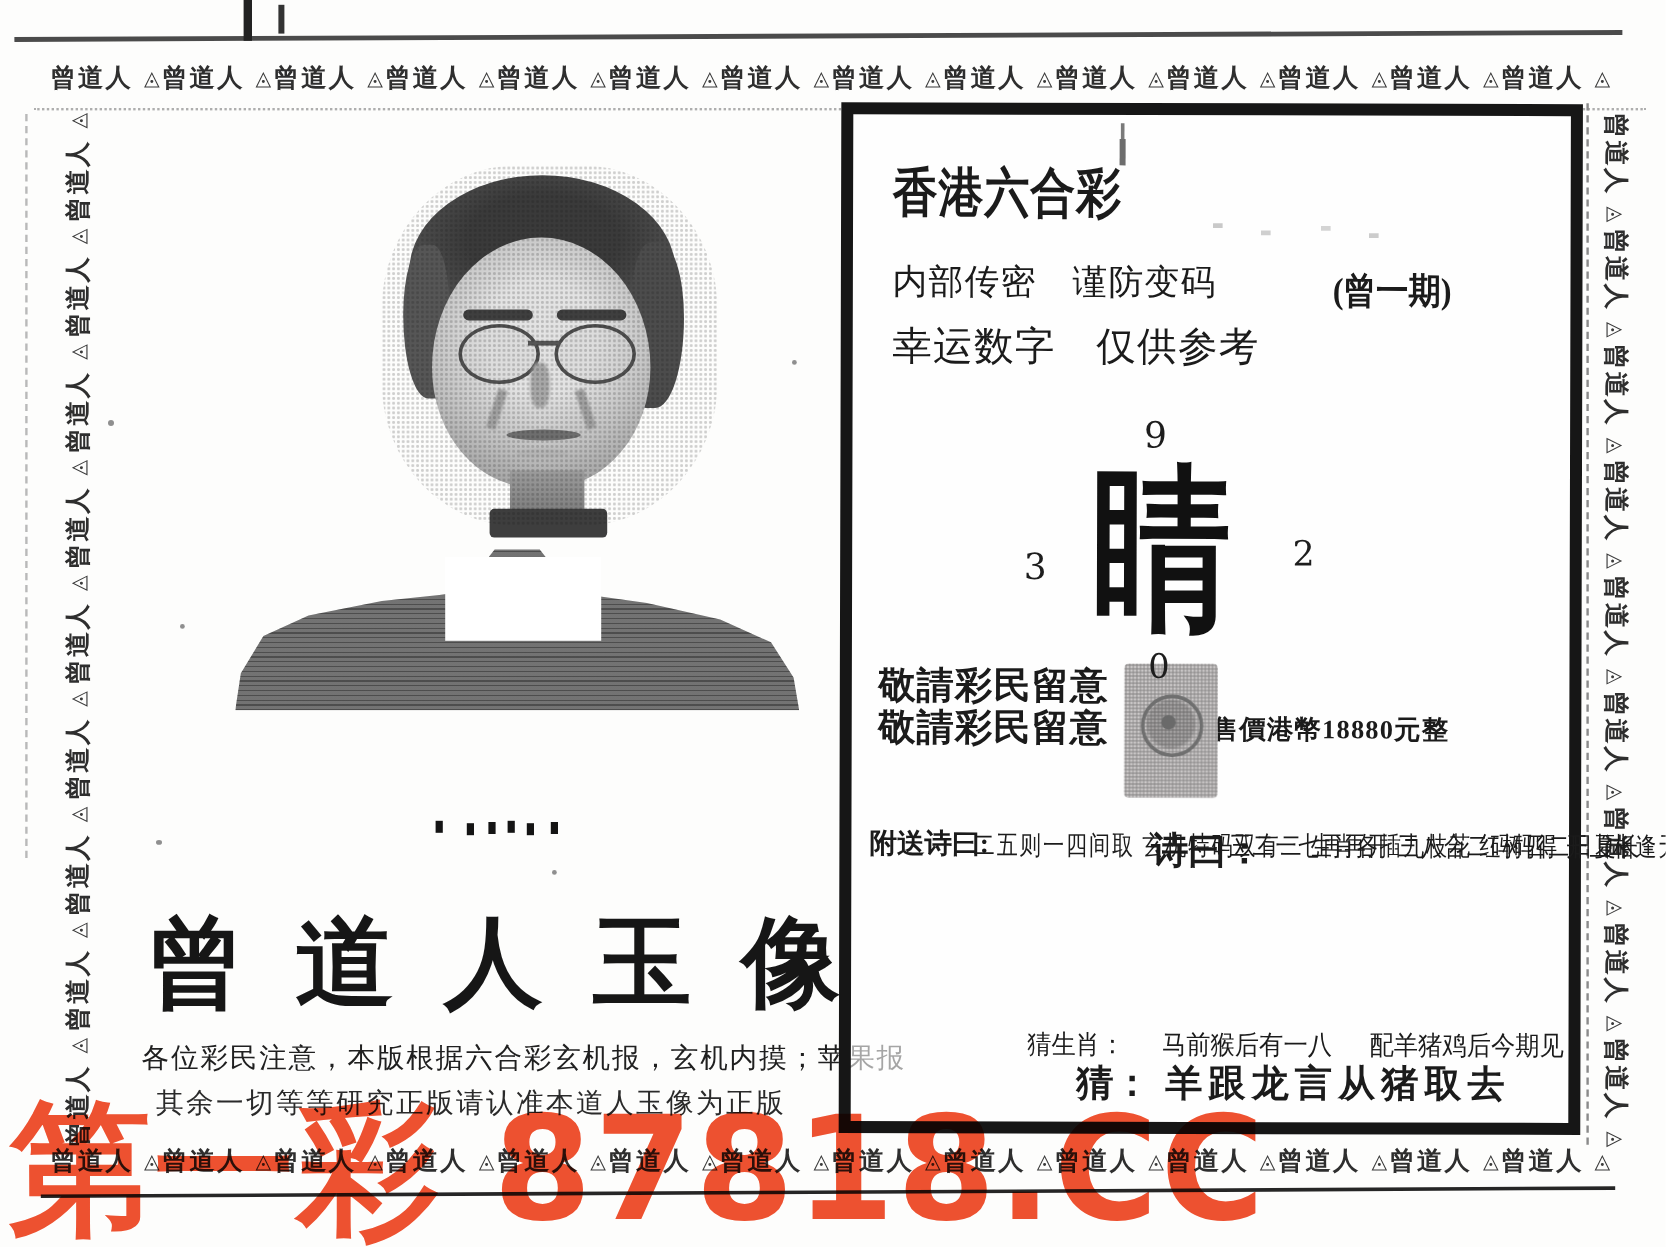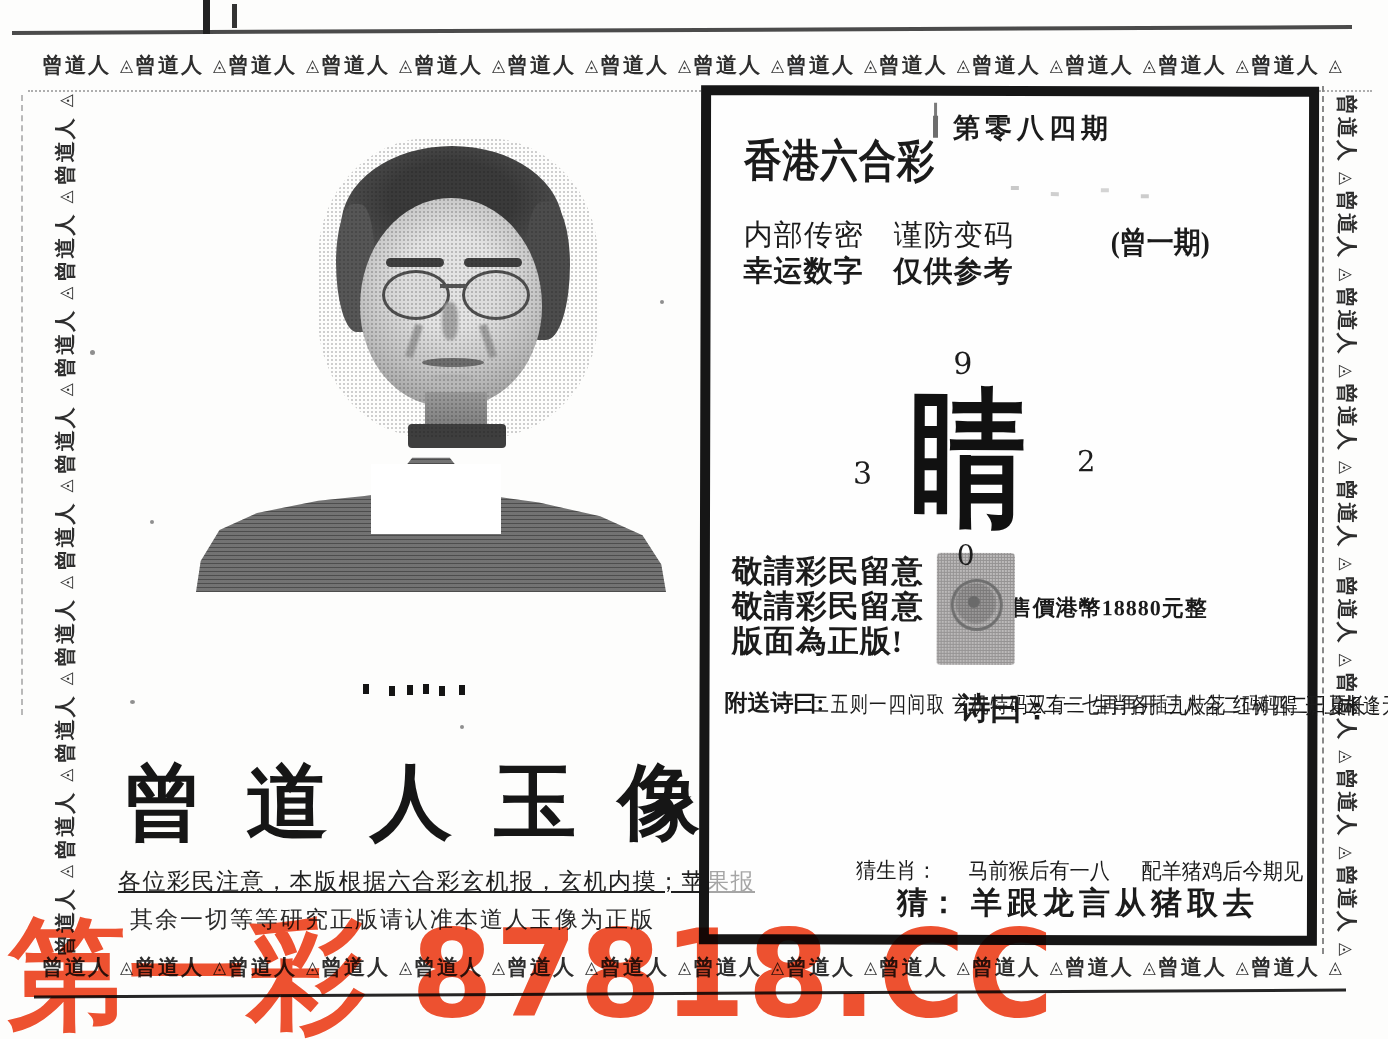--- a/index.html
+++ b/index.html
@@ -60,31 +60,31 @@
           #6b6b6b;
         clip-path:polygon(0 100%,1% 82%,5% 64%,13% 54%,26% 47%,40% 43%,46% 22%,54% 22%,60% 43%,73% 48%,86% 56%,95% 67%,99% 84%,100% 100%);}
   .censor{left:193px;top:352px;width:130px;height:70px;background:#fff;}
   .halftone{left:140px;top:26px;width:280px;height:300px;
         background-image:radial-gradient(rgba(20,20,20,.20) 1px, transparent 1.4px);
         background-size:4px 4px;border-radius:40%;}
   .erased{left:363px;top:684px;width:6px;height:10px;background:#141414;
         box-shadow:26px 2px 0 0 #141414,44px 1px 0 0 #141414,60px 0 0 0 #141414,76px 2px 0 0 #141414,96px 1px 0 0 #141414;}
   
   .main-title{left:122px;top:748px;font-size:82px;font-weight:700;letter-spacing:42px;white-space:nowrap;color:#161616;}
-  .disc1{left:118px;top:866px;font-size:23px;letter-spacing:1.5px;white-space:nowrap;color:#202020;text-decoration:underline;}
+  .disc1{left:118px;top:866px;font-size:23px;letter-spacing:1.5px;white-space:nowrap;color:#202020;}
   .disc2{left:130px;top:904px;font-size:23px;letter-spacing:2px;white-space:nowrap;color:#2a2a2a;text-align:center;}
   
   .nbox{left:700px;top:86px;width:618px;height:859px;border:10px solid #161616;box-sizing:border-box;background:rgba(255,255,255,.6);transform:rotate(.15deg);}
   .nbox > div{position:absolute;white-space:nowrap;}
   .issue{left:242px;top:14px;font-size:27px;letter-spacing:5px;font-weight:600;}
   .issue-mark{left:222px;top:20px;width:5px;height:22px;background:#4a4a4a;box-shadow:0 -14px 0 -1px #5a5a5a;opacity:.8;}
   .brand{left:33px;top:36px;font-size:44px;font-weight:600;letter-spacing:1px;transform:scaleX(.85);transform-origin:left top;}
   .ghost1{left:300px;top:90px;width:8px;height:4px;background:#c9c9c9;box-shadow:40px 6px 0 #cfcfcf,90px 2px 0 #d4d4d4,130px 8px 0 #cccccc;}
   .slogan1{left:33px;top:120px;font-size:29px;letter-spacing:1px;font-weight:500;}
-  .slogan2{left:33px;top:156px;font-size:29px;letter-spacing:1px;font-weight:700;}
+  .slogan2{left:33px;top:171px;font-size:33px;letter-spacing:1px;font-weight:400;}
   .edition{left:400px;top:126px;font-size:30px;font-weight:800;transform:scaleX(.9);transform-origin:left top;}
   .serial{left:97px;top:215px;font-size:24px;letter-spacing:1px;}
   .num{font-family:"DejaVu Serif", serif;color:#1d1d1d;}
   .num-top{left:243px;top:250px;font-size:30px;}
   .num-left{left:143px;top:360px;font-size:30px;}
   .num-right{left:367px;top:348px;font-size:29px;}
   .num-bottom{left:247px;top:443px;font-size:28px;z-index:3;}
   .bigchar{left:200px;top:290px;font-size:148px;line-height:1;font-weight:900;transform:scaleX(.78);transform-origin:left top;color:#111;}
   .notice-lines{left:22px;top:458px;font-size:31px;line-height:35px;font-weight:600;letter-spacing:1px;white-space:normal;width:220px;}
   .stamp{left:227px;top:457px;width:78px;height:112px;z-index:2;
@@ -386,35 +386,33 @@
   <div class="halftone"></div>
 </div>
 <div class="abs erased"></div>
 
 <div class="abs main-title">曾道人玉像</div>
 <div class="abs disc1">各位彩民注意，本版根据六合彩玄机报，玄机内摸；苹果报</div>
 <div class="abs disc2">其余一切等等研究正版请认准本道人玉像为正版</div>
 
 <div class="abs nbox">
   <div class="issue-mark"></div>
-  <div class="issue">第零八四期</div>
   <div class="brand">香港六合彩</div>
   <div class="ghost1"></div>
   <div class="slogan1">内部传密　谨防变码</div>
   <div class="slogan2">幸运数字　仅供参考</div>
   <div class="edition">(曾一期)</div>
   <div class="num num-top">9</div>
   <div class="num num-left">3</div>
   <div class="num num-right">2</div>
   <div class="num num-bottom">0</div>
   <div class="bigchar">睛</div>
   <div class="notice-lines">
     <div>敬請彩民留意</div>
     <div>敬請彩民留意</div>
-    <div>版面為正版!</div>
   </div>
   <div class="stamp">
     <div class="stamp-ring"></div>
     <div class="stamp-hub"></div>
   </div>
   <div class="price">售價港幣18880元整</div>
   <div class="poem-label-l">附送诗曰:</div>
   <div class="poem-lines-l">二五则一四间取
 玄机特码双有二
 生肖各插九枝花

